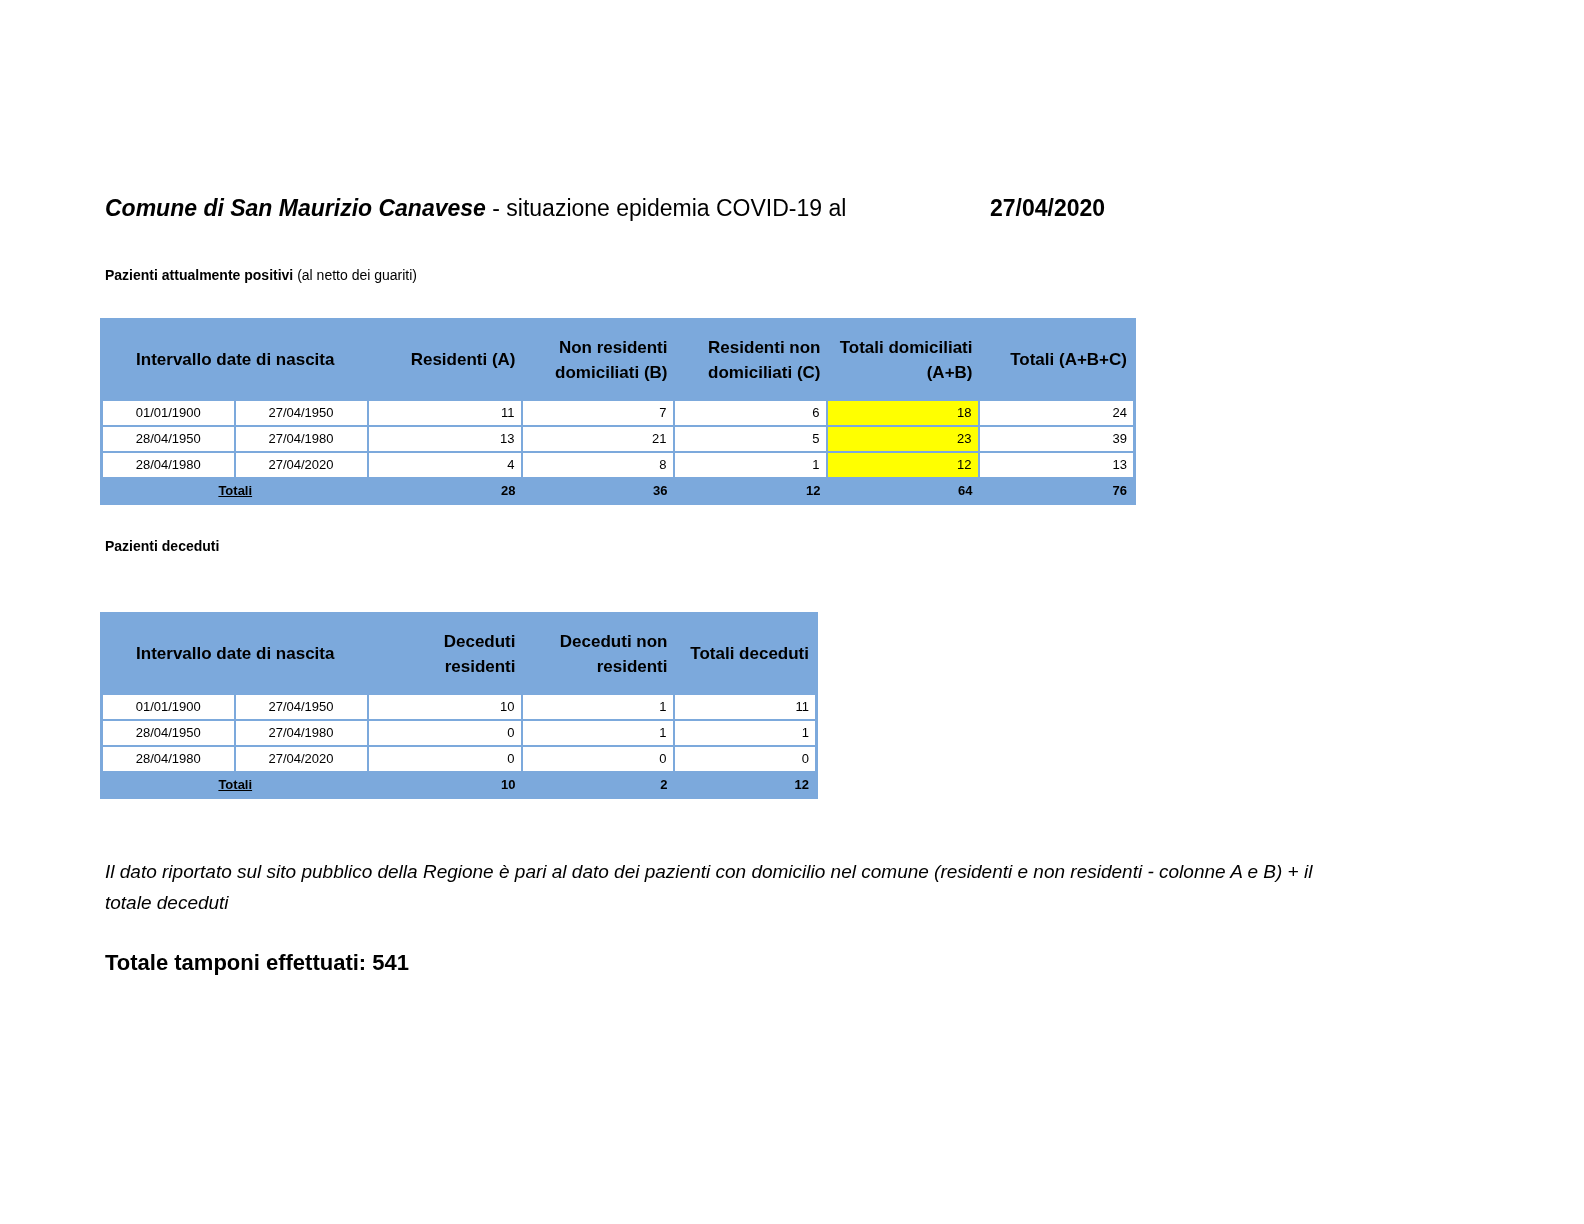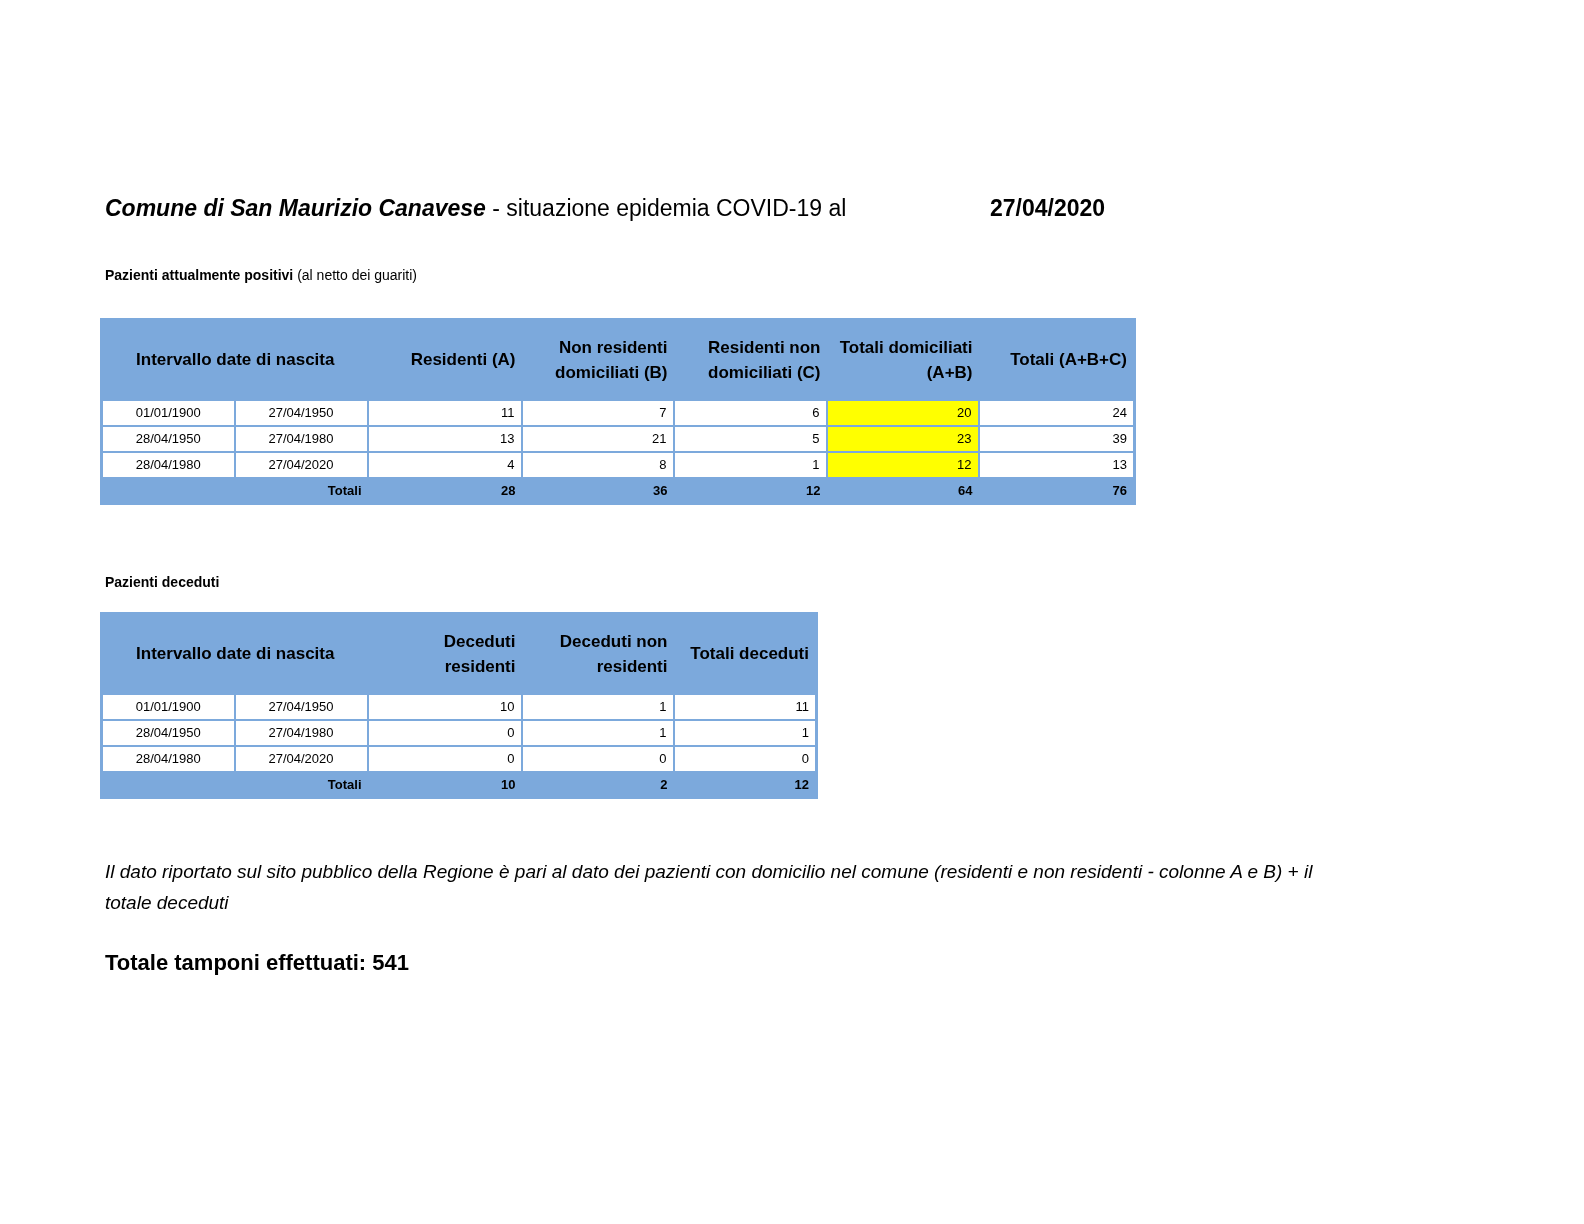--- a/index.html
+++ b/index.html
@@ -25,21 +25,21 @@
   .doc-title .report-date{
     position:absolute;left:885px;top:0;font-weight:bold;
   }
 
   .section-label{
     position:absolute;left:105px;
     font-size:14px;line-height:22px;white-space:nowrap;
   }
   .section-label .b{font-weight:bold;}
   .label-positives{top:264px;}
-  .label-deceased{top:571px;font-weight:bold;}
+  .label-deceased{top:535px;font-weight:bold;}
 
   table.blue-table{
     position:absolute;left:100px;
     border-collapse:collapse;table-layout:fixed;
     background:var(--table-blue);
     border:3px solid var(--table-blue);
     font-size:17px;
   }
   .table-positives{top:318px;width:1033px;}
   .table-deceased{top:612px;width:715px;}
@@ -63,21 +63,21 @@
     background:#ffffff;
     border:2px solid var(--table-blue);
   }
   table.blue-table td.date{text-align:center;}
   table.blue-table td.num{text-align:right;padding-left:8px;}
   table.blue-table tr.data-row td.hl{background:var(--highlight-yellow);}
   table.blue-table tr.totals-row td{
     background:var(--table-blue);
     font-weight:bold;border:none;
   }
-  table.blue-table tr.totals-row td.lbl{text-align:right;}
+  table.blue-table tr.totals-row td.lbl{text-align:center;text-decoration:underline;}
 
   .footnote{
     position:absolute;left:105px;top:856px;
     font-style:italic;font-size:19px;line-height:31px;
   }
   .footnote div{white-space:nowrap;font-style:italic;}
 
   .swabs{
     position:absolute;left:105px;top:950px;
     font-weight:bold;font-size:22px;white-space:nowrap;
@@ -115,21 +115,21 @@
         <th class="alr nw">Totali (A+B+C)</th>
       </tr>
     </thead>
     <tbody>
       <tr class="data-row">
         <td class="date">01/01/1900</td>
         <td class="date">27/04/1950</td>
         <td class="num">11</td>
         <td class="num">7</td>
         <td class="num">6</td>
-        <td class="num hl">20</td>
+        <td class="num hl">18</td>
         <td class="num">24</td>
       </tr>
       <tr class="data-row">
         <td class="date">28/04/1950</td>
         <td class="date">27/04/1980</td>
         <td class="num">13</td>
         <td class="num">21</td>
         <td class="num">5</td>
         <td class="num hl">23</td>
         <td class="num">39</td>

